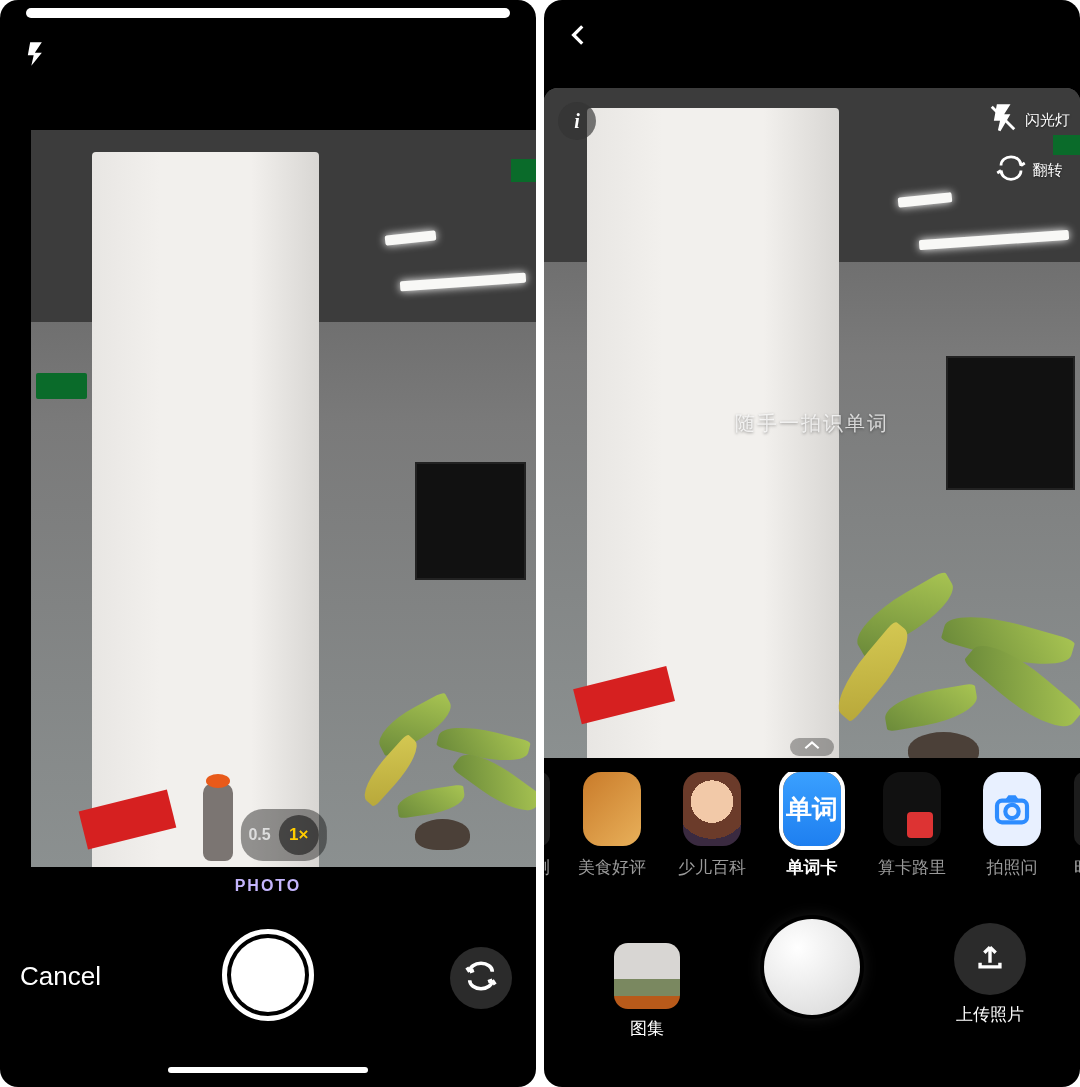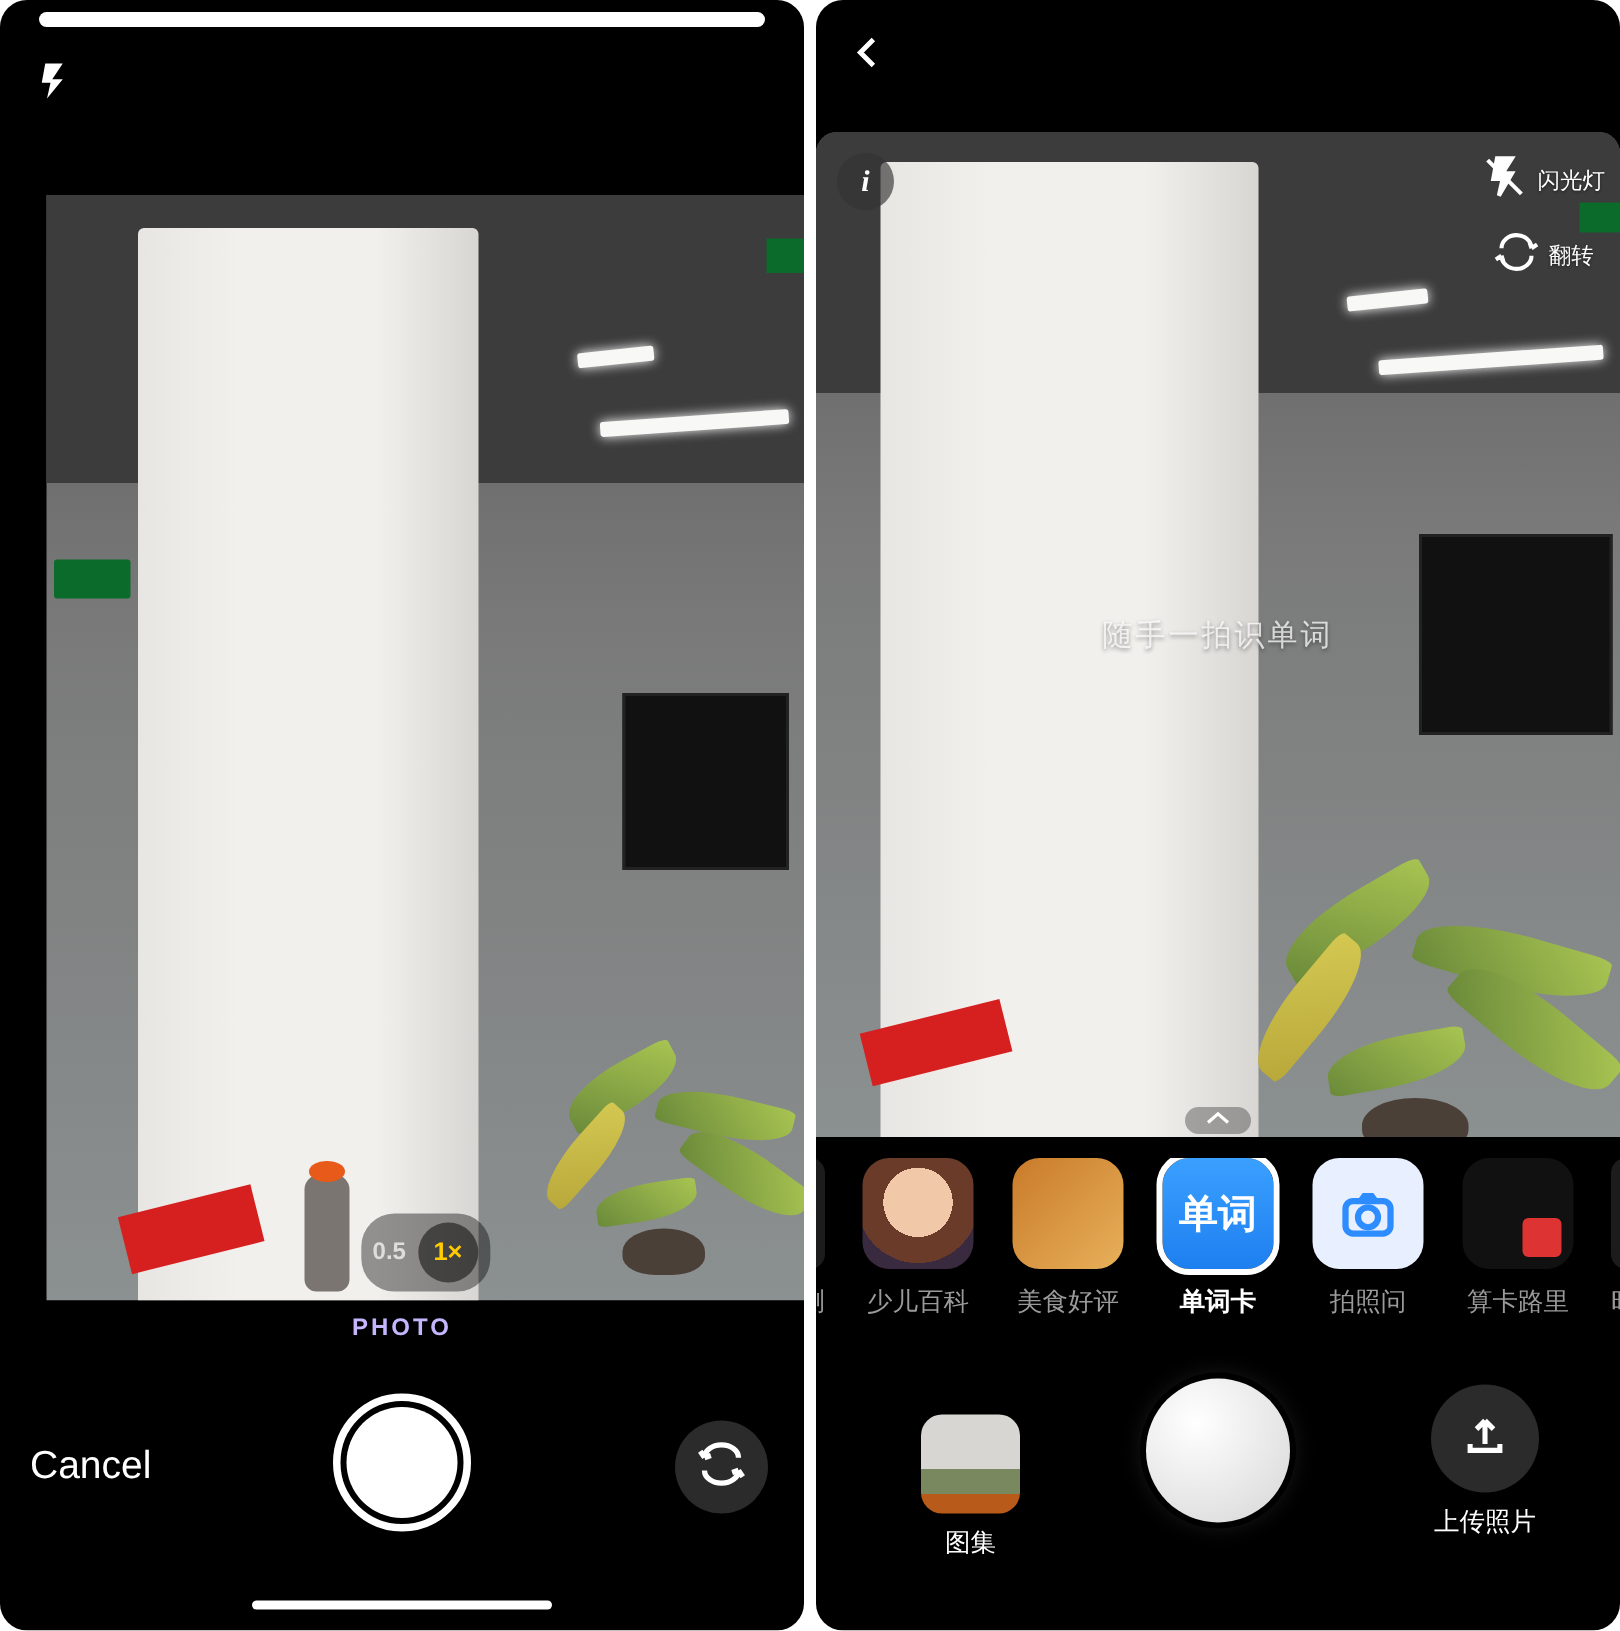--- a/index.html
+++ b/index.html
@@ -52,21 +52,21 @@
   .r-ctrl .icnbox { width: 36px; height: 36px; display:flex; align-items:center; justify-content:center; }
   .r-ctrl .lbl { color:#fff; font-size: 15px; text-shadow: 0 1px 2px rgba(0,0,0,0.5); }
   .r-ctrl svg { width: 30px; height: 30px; stroke:#fff; fill:none; stroke-width:2.2; }
   .r-hint { position: absolute; top: 48%; left:0; right:0; text-align:center; color: rgba(255,255,255,0.75); font-size: 20px; letter-spacing: 2px; text-shadow: 0 1px 3px rgba(0,0,0,0.4); }
   .r-chevup { position: absolute; bottom: 2px; left:50%; transform:translateX(-50%); width: 44px; height: 18px; background: rgba(0,0,0,0.3); border-radius: 10px; display:flex; align-items:center; justify-content:center; }
   .r-chevup svg { width:20px; height:14px; stroke:#fff; fill:none; stroke-width:2.5; }
 
   .r-modes { position: absolute; top: 772px; left:0; right:0; height: 130px; display:flex; align-items:flex-start; justify-content:center; overflow:hidden; }
   .r-mode-track { display:flex; gap: 22px; align-items:flex-start; padding: 0 12px; }
   .r-mode-item { display:flex; flex-direction:column; align-items:center; gap: 10px; width: 78px; }
-  .r-mode-icon { width: 74px; height: 74px; border-radius: 18px; background:#333; display:flex; align-items:center; justify-content:center; overflow:hidden; }
+  .r-mode-icon { width: 58px; height: 74px; border-radius: 18px; background:#333; display:flex; align-items:center; justify-content:center; overflow:hidden; }
   .r-mode-icon.edge { opacity: 0.55; width: 34px; border-radius: 10px; }
   .r-mode-label { color: #9a9a9a; font-size: 17px; white-space: nowrap; }
   .r-mode-item.sel .r-mode-icon { background: linear-gradient(180deg,#3aa0ff,#1e7ff0); outline: 4px solid #fff; }
   .r-mode-item.sel .r-mode-label { color:#fff; font-weight:600; }
   .r-mode-icon .danci { color:#fff; font-size: 26px; font-weight:700; text-align:center; line-height:1.1; }
   .r-mode-icon.cam { background:#e8f0ff; }
   .r-mode-icon.cam svg { width: 40px; height:40px; stroke:#2d8cff; fill:none; stroke-width:2.5; }
   .r-mode-icon.kids { background: radial-gradient(circle at 50% 40%, #f2c9a8 0 40%, #6b3b2a 40% 70%, #3a2a40 70%); }
   .r-mode-icon.food { background: linear-gradient(135deg,#c97b2a,#e8b05a); }
   .r-mode-icon.cal { background:#111; position:relative; }
@@ -220,47 +220,47 @@
       </div>
     </div>
 
     <div class="r-modes">
       <div class="r-mode-track">
         <div class="r-mode-item" style="width:36px;">
           <div class="r-mode-icon edge"></div>
           <div class="r-mode-label">检测</div>
         </div>
         <div class="r-mode-item">
+          <div class="r-mode-icon food"></div>
+          <div class="r-mode-label">美食好评</div>
+        </div>
+        <div class="r-mode-item">
           <div class="r-mode-icon kids"></div>
           <div class="r-mode-label">少儿百科</div>
-        </div>
-        <div class="r-mode-item">
-          <div class="r-mode-icon food"></div>
-          <div class="r-mode-label">美食好评</div>
         </div>
         <div class="r-mode-item sel">
           <div class="r-mode-icon">
             <div class="danci">单词</div>
           </div>
           <div class="r-mode-label">单词卡</div>
+        </div>
+        <div class="r-mode-item">
+          <div class="r-mode-icon cal"></div>
+          <div class="r-mode-label">算卡路里</div>
         </div>
         <div class="r-mode-item">
           <div class="r-mode-icon cam">
             <svg viewBox="0 0 24 24">
                 <rect x="3" y="7" width="18" height="13" rx="3"></rect>
                 <circle cx="12" cy="13.5" r="4"></circle>
                 <path d="M9 7 l1.5 -2 h3 l1.5 2"></path>
               </svg>
           </div>
           <div class="r-mode-label">拍照问</div>
         </div>
-        <div class="r-mode-item">
-          <div class="r-mode-icon cal"></div>
-          <div class="r-mode-label">算卡路里</div>
-        </div>
         <div class="r-mode-item" style="width:36px;">
           <div class="r-mode-icon edge"></div>
           <div class="r-mode-label">时分</div>
         </div>
       </div>
     </div>
 
     <div class="r-bottom">
       <div class="r-gallery">
         <div class="r-gallery-thumb"></div>

